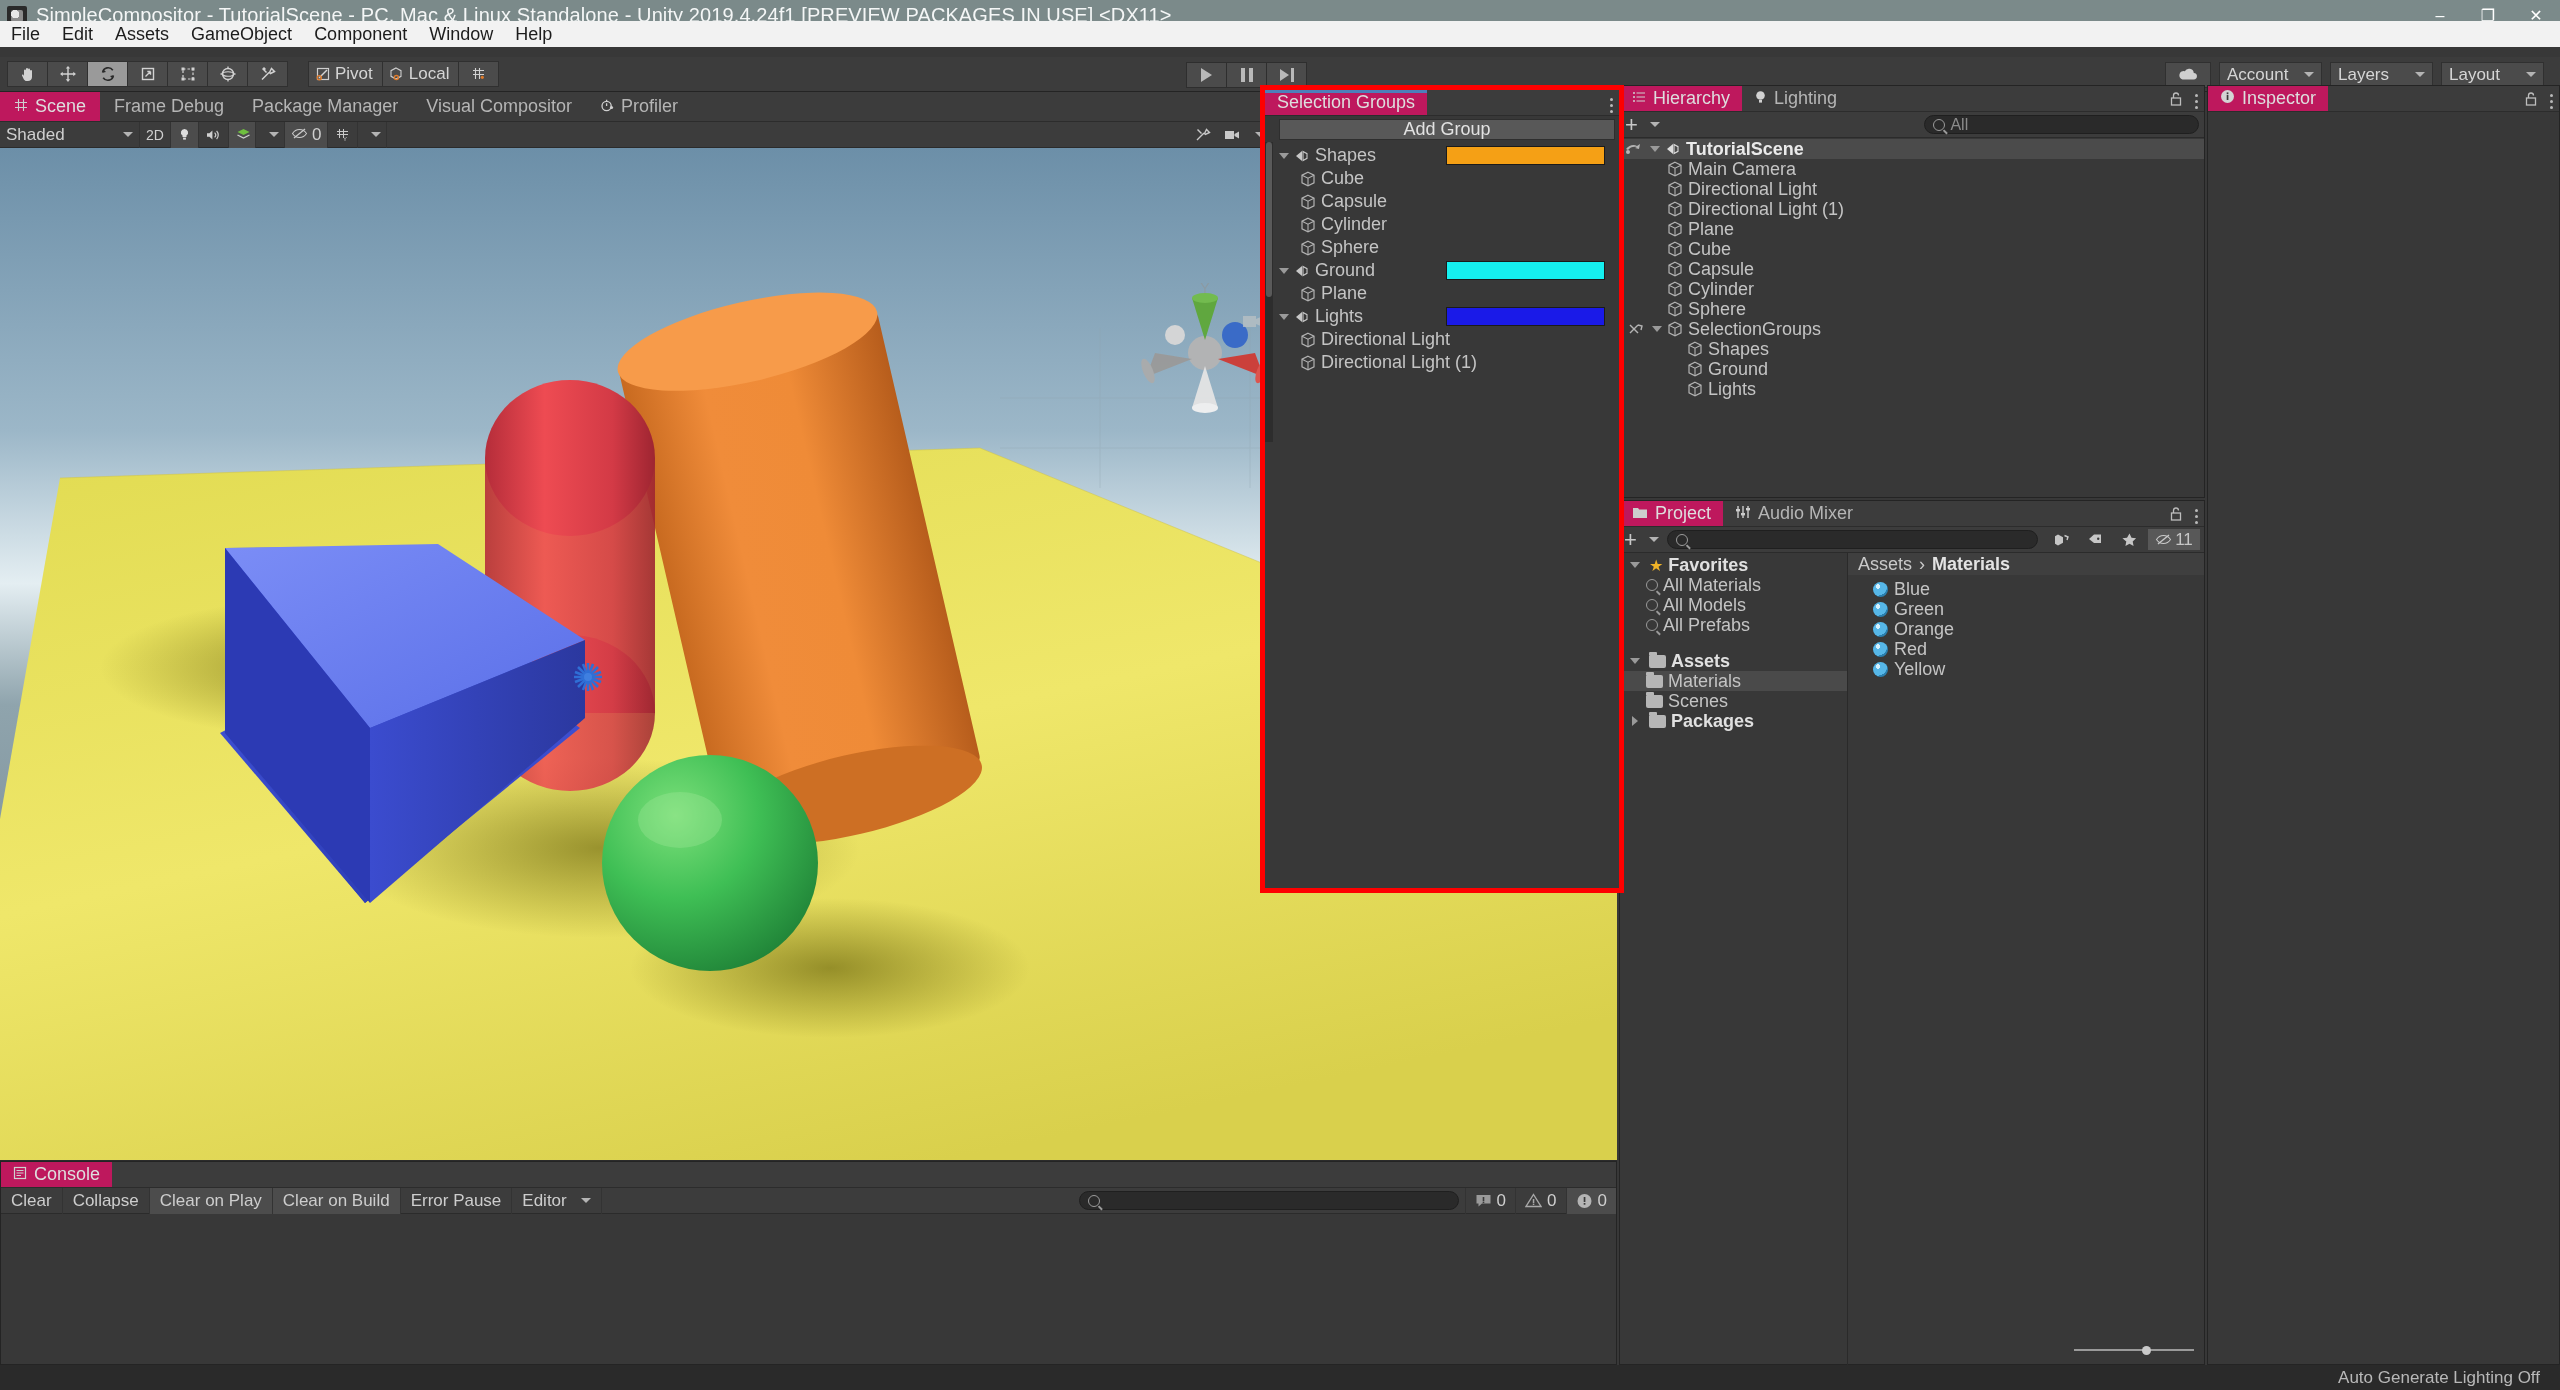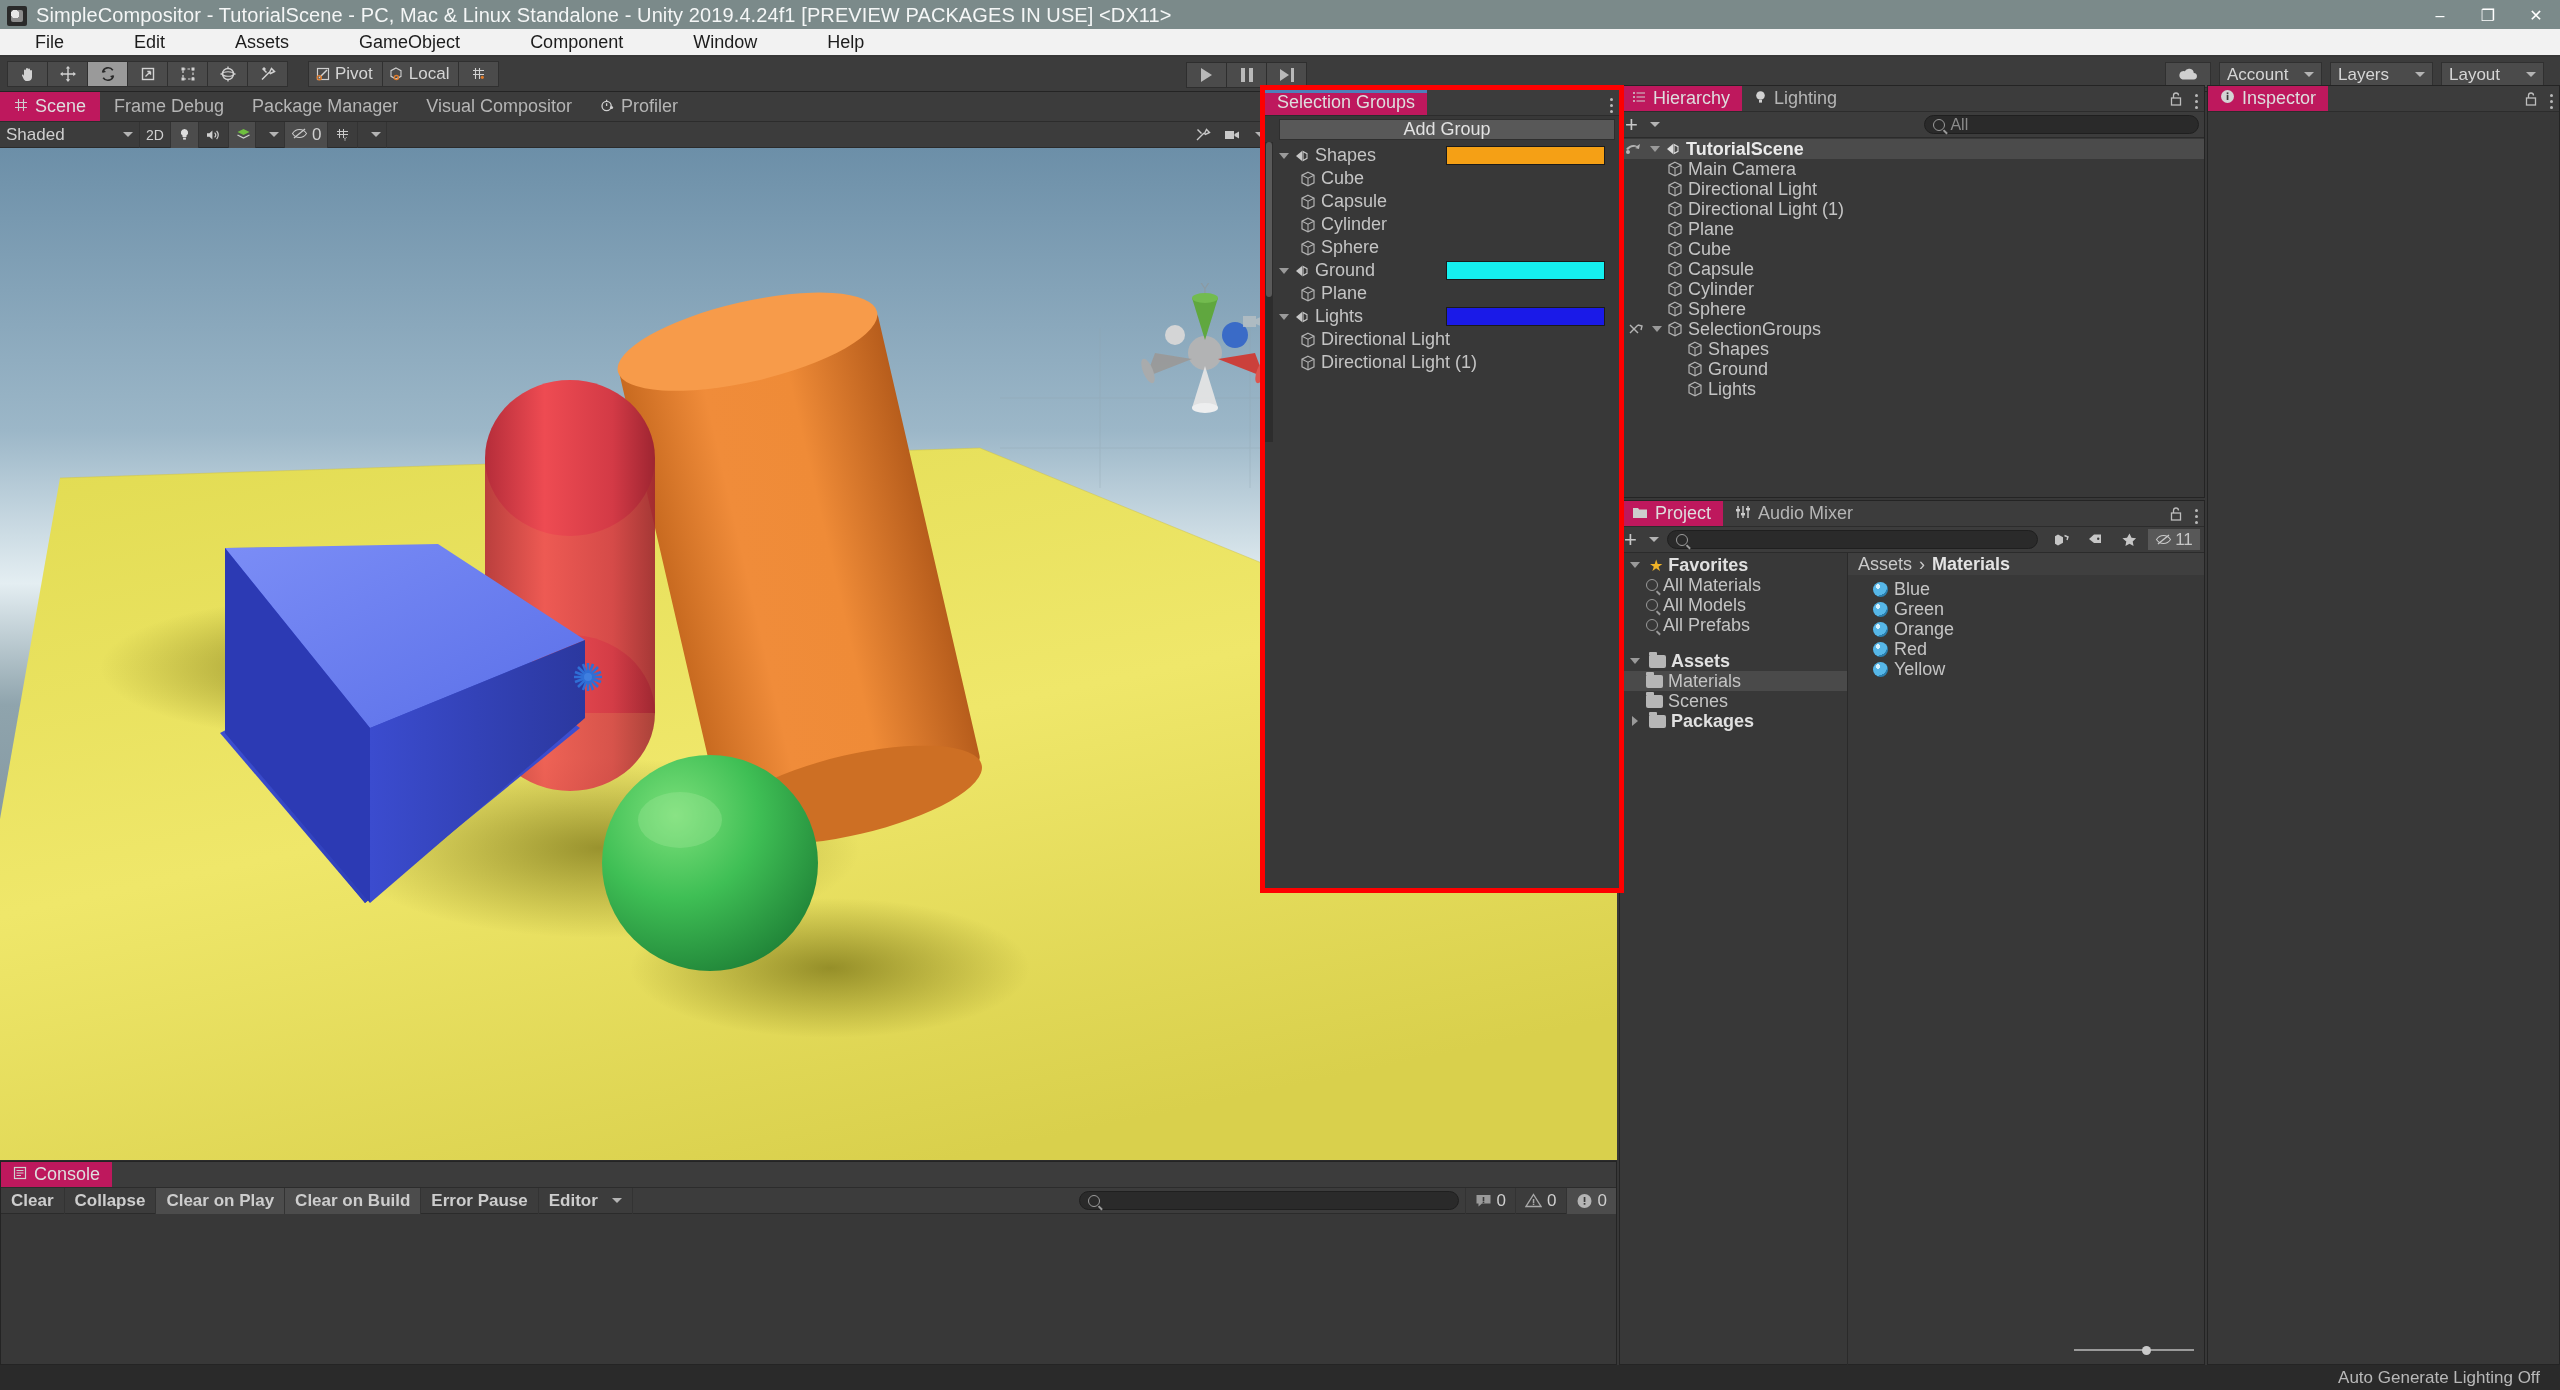--- a/index.html
+++ b/index.html
@@ -25,22 +25,22 @@
     content:""; position:absolute; left:4px; top:4px; width:12px; height:12px;
     background:radial-gradient(circle at 35% 35%, #e8e8e8 0 38%, #8d8d8d 39% 100%);
     border-radius:2px;
   }
   .titlebar .title { font-size:20px; color:#f4f6f6; letter-spacing:.1px; white-space:nowrap; }
   .win-btns { position:absolute; right:0; top:0; height:31px; display:flex; }
   .win-btn { width:48px; height:31px; display:flex; align-items:center; justify-content:center; color:#ffffff; font-size:16px; }
 
   
   .menubar {
-    position:absolute; left:0; top:29px; width:2560px; height:26px;
-    background:#f2f2f2; display:flex; align-items:center; padding-left:24px;gap:48px;
+    position:absolute; left:0; top:21px; width:2560px; height:26px;
+    background:#f2f2f2; display:flex; align-items:center; padding-left:0;
   }
   .menubar .mi { font-size:18px; color:#1c1c1c; padding:3px 11px; white-space:nowrap; }
 
   
   .maintoolbar {
     position:absolute; left:0; top:57px; width:2560px; height:35px;
     background:#3c3c3c; border-bottom:1px solid #242424;
     display:flex; align-items:center;
   }
   .tb-group{ display:flex; align-items:center; margin-left:7px; }
@@ -173,21 +173,21 @@
   }
   .proj-slider .track{ width:100%; height:2px; background:#9a9a9a; }
   .proj-slider .knob{ position:absolute; left:68px; width:9px;height:9px; background:#c9c9c9; border-radius:50%; }
 
   
   #inspector-panel{ left:2207px; top:85px; width:353px; height:1280px; }
 
   
   #console-panel{ left:0; top:1161px; width:1617px; height:204px; }
   .console-toolbar{ height:26px; background:#3c3c3c; display:flex; align-items:center; border-bottom:1px solid #2b2b2b; }
-  .c-btn{ height:26px; display:flex;align-items:center; padding:0 10px; font-size:17px; color:#cdcdcd; border-right:1px solid #333;font-weight:bold; }
+  .c-btn{ height:26px; display:flex;align-items:center; padding:0 10px; font-size:17px; color:#cdcdcd; border-right:1px solid #333; }
   .c-btn.on{ background:#4c4c4c; }
   .c-search{
     margin-left:auto; width:380px; height:19px; background:#2a2a2a; border:1px solid #1f1f1f; border-radius:10px;
     display:flex;align-items:center;padding:0 8px;gap:5px; margin-right:6px;
   }
   .badges{ display:flex; height:26px; }
   .badge{ display:flex;align-items:center;gap:5px;padding:0 9px; font-size:17px; color:#cfcfcf; border-left:1px solid #333; }
   .badge.on{ background:#4c4c4c; }
 
   

